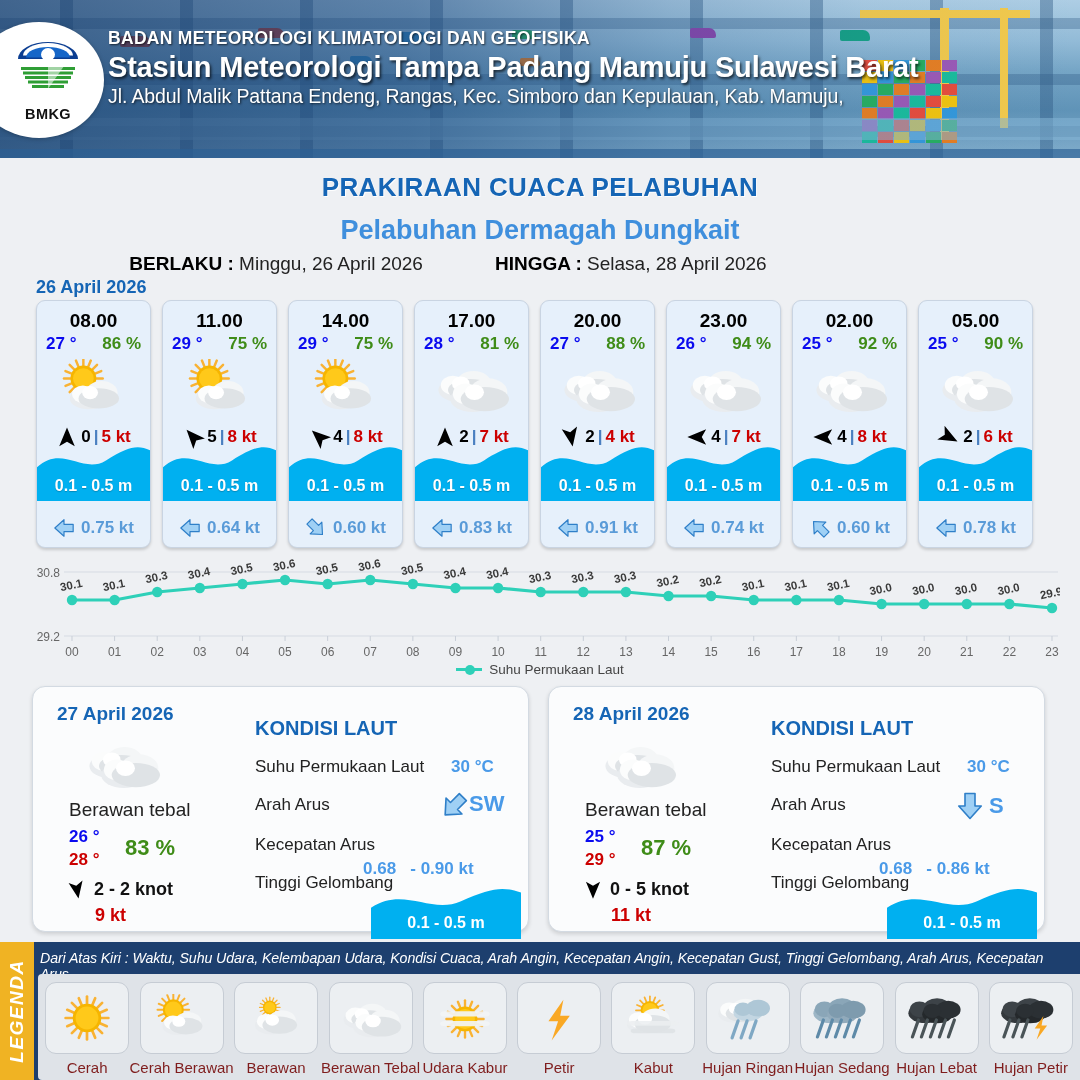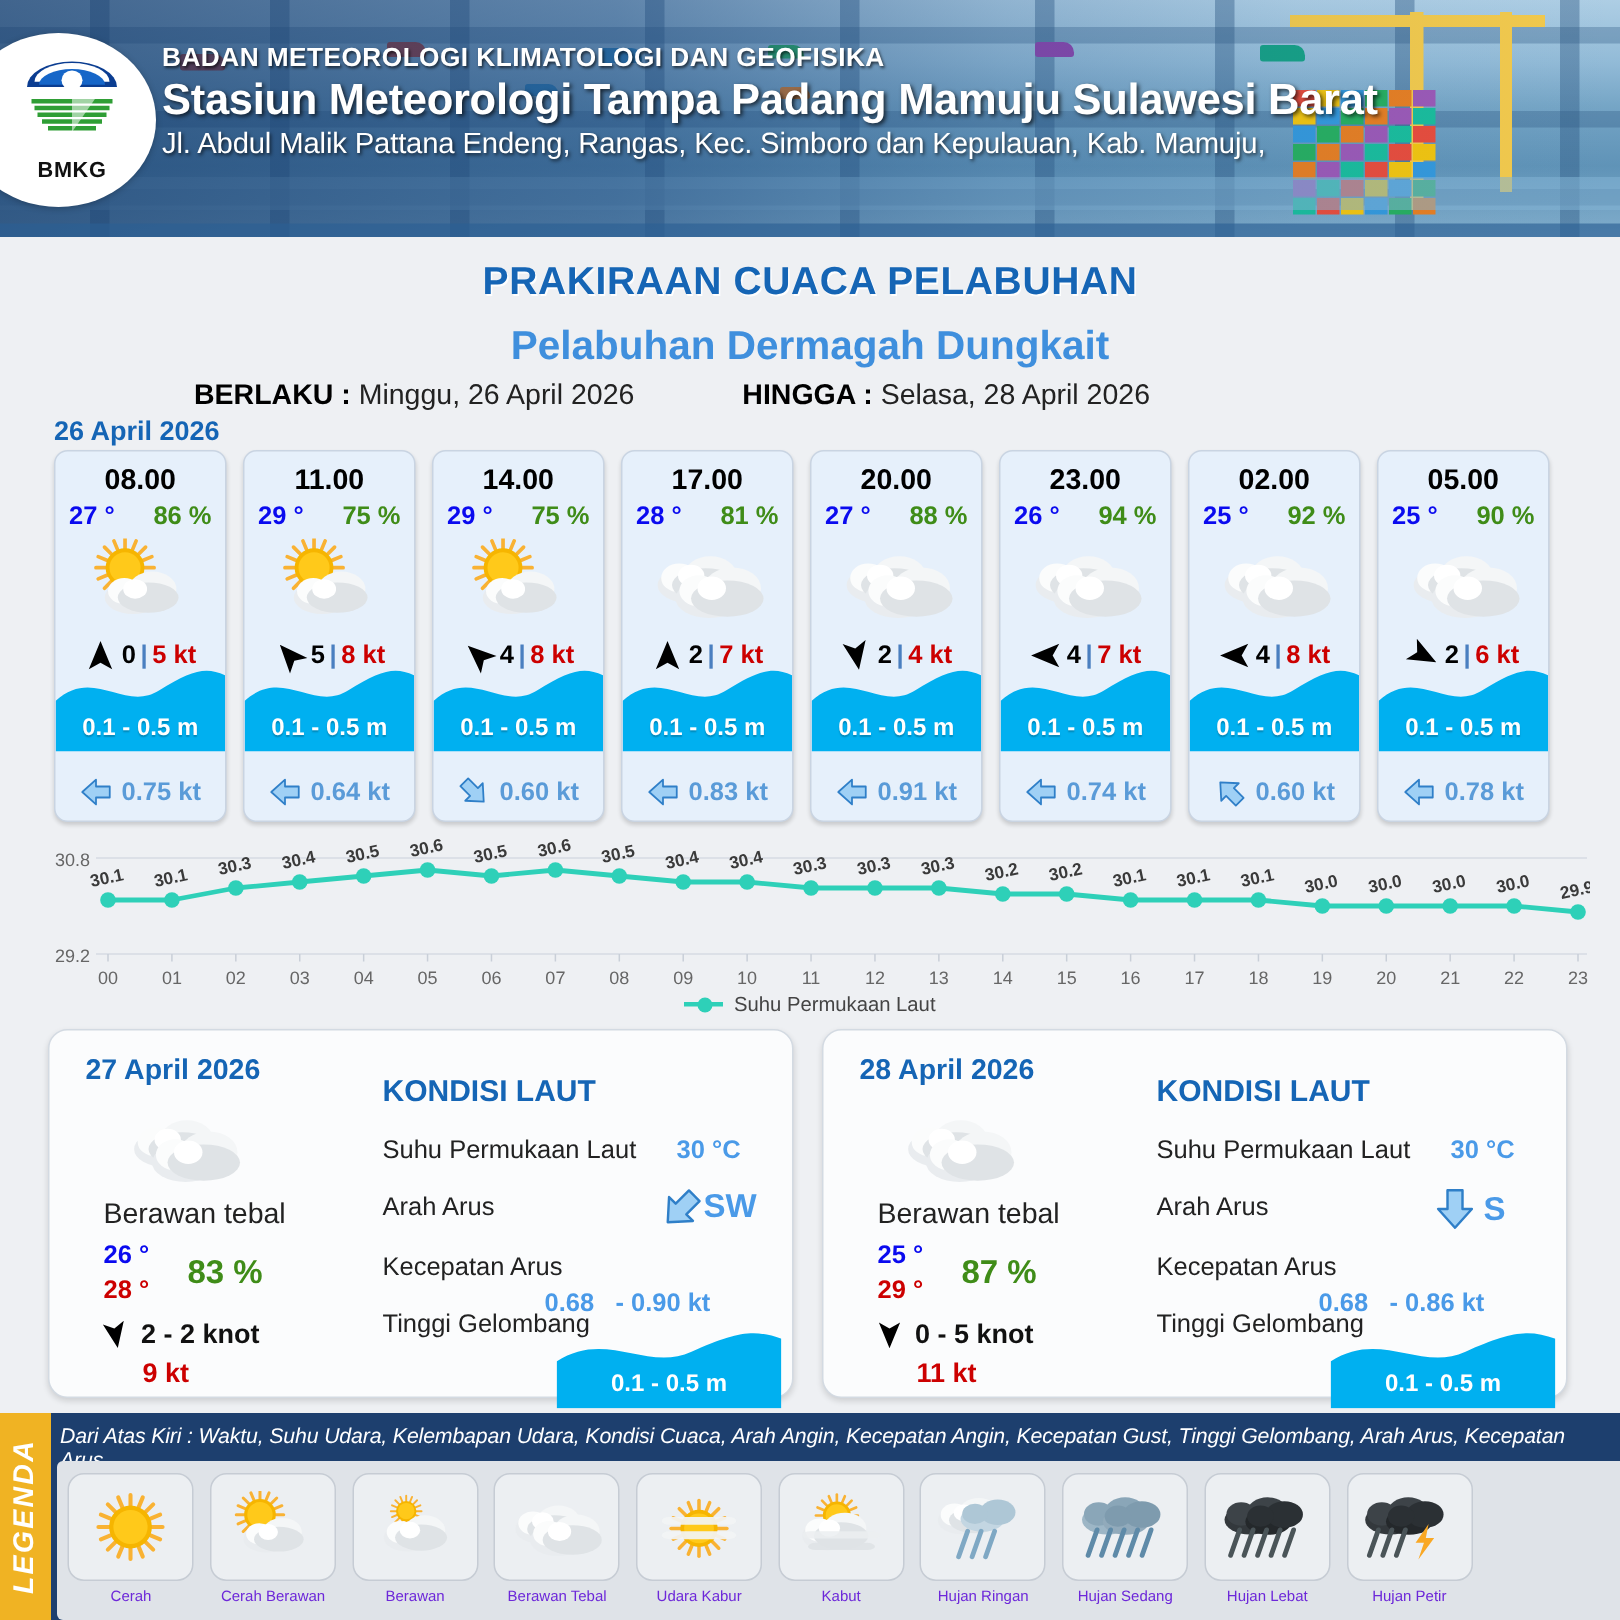--- a/index.html
+++ b/index.html
@@ -178,21 +178,21 @@
   .legenda-strip {
     position:absolute; left:38px; top:32px; width:1042px; height:106px;
     background:#dfe3e8; border-radius:4px 0 0 4px;
     display:flex; align-items:flex-start; padding:8px 2px 0 2px;
   }
   .leg-item { width:94.7px; display:flex; flex-direction:column; align-items:center; }
   .leg-tile {
     width:84px; height:72px; background:#eceff2; border:1px solid #c6ccd4; border-radius:11px;
     display:flex; align-items:center; justify-content:center;
   }
-  .leg-label { font-size:10px; color:#6d28d9; margin-top:5px; white-space:nowrap; }
+  .leg-label { font-size:15px; color:#7f1d1d; margin-top:5px; white-space:nowrap; }
 </style>
 </head>
 <body>
 
 <div class="header">
   <div class="hdr-sea"></div>
   <div id="hdr-scene">
       <div class="hdr-pillar" style="left:60px"></div>
       <div class="hdr-pillar" style="left:180px"></div>
       <div class="hdr-pillar" style="left:300px"></div>
@@ -1076,20 +1076,28 @@
           <rect x="6.2" y="17.28" width="49.6" height="5.28" rx="5" fill="#f2f4f5" opacity=".92"></rect>
           <rect x="6.2" y="26.880000000000003" width="49.6" height="5.28" rx="5" fill="#f2f4f5" opacity=".92"></rect>
         </g>
           </svg>
         </div>
       <div class="leg-label">Udara Kabur</div>
     </div>
       <div class="leg-item">
       <div class="leg-tile">
           <svg width="62" height="48" viewBox="0 0 62 48">
+            <path transform="translate(20.46,5.76) scale(1.0689655172413792)" d="M14 0 L0 20 L9 20 L3 38 L20 15 L11 15 Z" fill="#f9a825"></path>
+          </svg>
+        </div>
+      <div class="leg-label">Petir</div>
+    </div>
+      <div class="leg-item">
+      <div class="leg-tile">
+          <svg width="62" height="48" viewBox="0 0 62 48">
             <g>
               <line x1="37.014" y1="16.32" x2="41.85" y2="16.32" stroke="#f9b233" stroke-width="1.767" stroke-linecap="round"></line>
               <line x1="36.32023805930787" y1="19.80777680257543" x2="40.78811947853245" y2="21.658433881493004" stroke="#f9b233" stroke-width="1.767" stroke-linecap="round"></line>
               <line x1="34.3445712037342" y1="22.764571203734192" x2="37.764139597552344" y2="26.18413959755234" stroke="#f9b233" stroke-width="1.767" stroke-linecap="round"></line>
               <line x1="31.38777680257543" y1="24.740238059307867" x2="33.23843388149301" y2="29.20811947853245" stroke="#f9b233" stroke-width="1.767" stroke-linecap="round"></line>
               <line x1="27.900000000000002" y1="25.433999999999997" x2="27.900000000000002" y2="30.27" stroke="#f9b233" stroke-width="1.767" stroke-linecap="round"></line>
               <line x1="24.412223197424574" y1="24.740238059307867" x2="22.561566118507002" y2="29.20811947853245" stroke="#f9b233" stroke-width="1.767" stroke-linecap="round"></line>
               <line x1="21.45542879626581" y1="22.764571203734192" x2="18.035860402447668" y2="26.18413959755234" stroke="#f9b233" stroke-width="1.767" stroke-linecap="round"></line>
               <line x1="19.479761940692136" y1="19.80777680257543" x2="15.011880521467553" y2="21.658433881493004" stroke="#f9b233" stroke-width="1.767" stroke-linecap="round"></line>
               <line x1="18.786" y1="16.32" x2="13.950000000000003" y2="16.32" stroke="#f9b233" stroke-width="1.767" stroke-linecap="round"></line>

